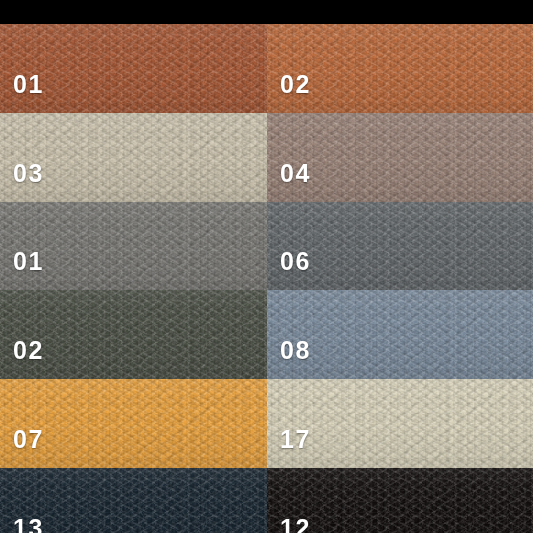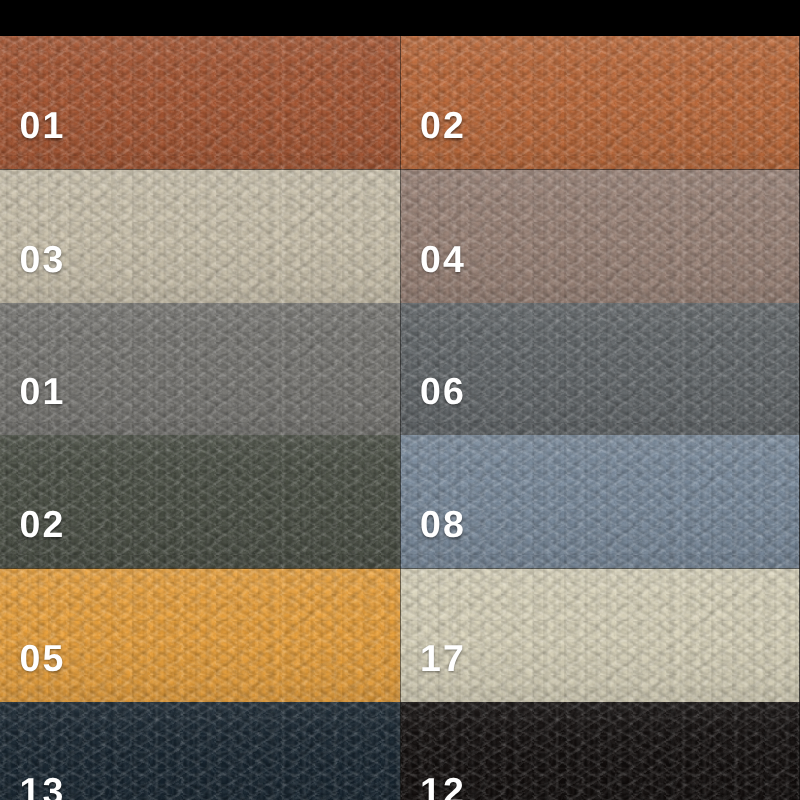--- a/index.html
+++ b/index.html
@@ -198,21 +198,21 @@
     <div class="grain2"></div>
     <div class="sheen"></div>
     <div class="label">08</div>
   </div>
 
   <div class="swatch">
     <div class="base" style="background: rgb(237, 163, 60);"></div>
     <div class="grain"></div>
     <div class="grain2"></div>
     <div class="sheen"></div>
-    <div class="label">05</div>
+    <div class="label">07</div>
   </div>
 
   <div class="swatch">
     <div class="base" style="background: rgb(220, 214, 189);"></div>
     <div class="grain"></div>
     <div class="grain2"></div>
     <div class="sheen"></div>
     <div class="label">17</div>
   </div>
 

